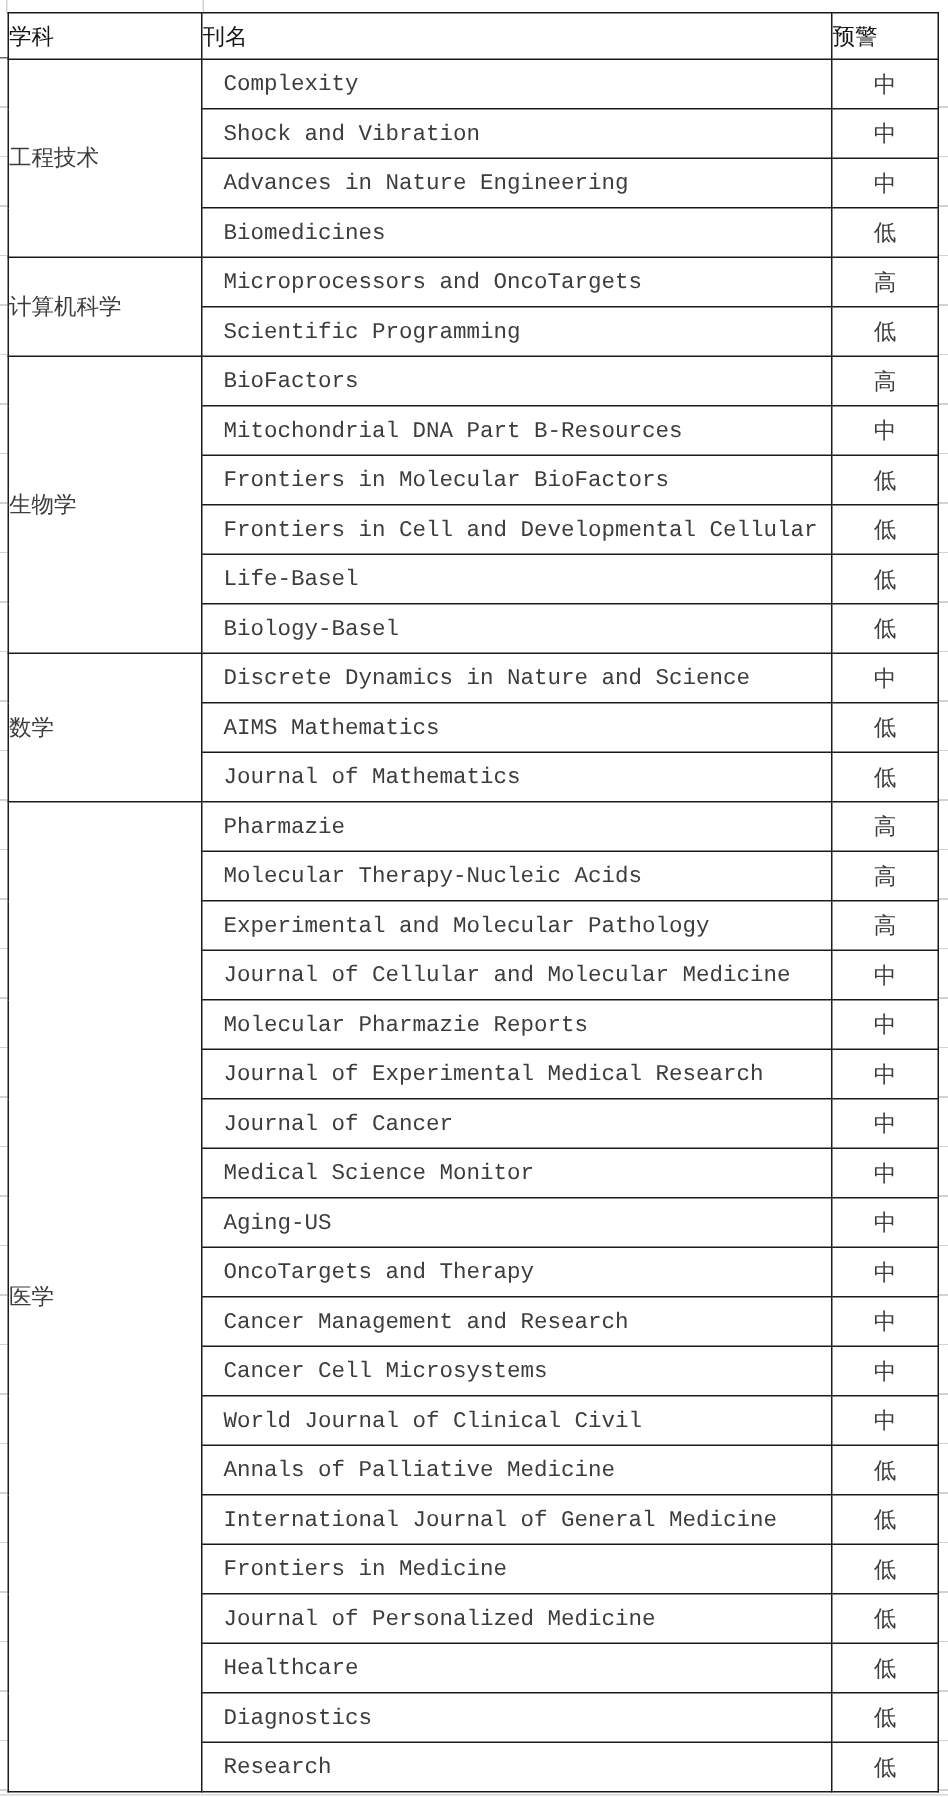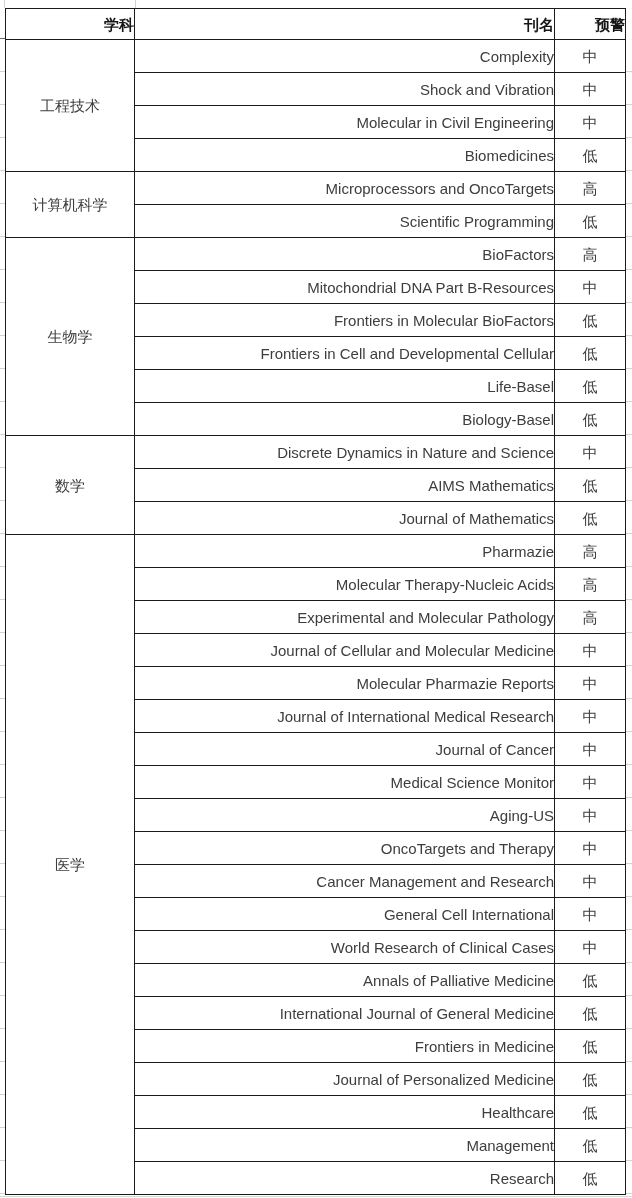--- a/index.html
+++ b/index.html
@@ -32,35 +32,35 @@
     font-size: 15px;
     line-height: 1;
     padding: 0;
     background: #ffffff;
     overflow: hidden;
     white-space: nowrap;
   }
   .warning-table thead tr { height: 31px; }
   .warning-table tbody tr { height: 33px; }
   .warning-table th {
-    font-weight: bold;
+    font-weight: normal;
     color: #161616;
-    text-align: right;
+    text-align: left;
     vertical-align: middle;
   }
   .warning-table td {
     color: #3d3d3d;
     vertical-align: middle;
   }
   td.subject {
-    text-align: center;
   }
   td.journal {
-    text-align: right;
+    text-align: left;
     padding-left: 14px;
+    font-family: Liberation Mono, monospace;
   }
   td.warning {
     text-align: center;
   }
   
   .stub-strip {
     position: absolute;
     top: 39px;
     height: 1155px;
     background: repeating-linear-gradient(
@@ -130,21 +130,21 @@
         <tr>
           <td class="subject" rowspan="4">工程技术</td>
           <td class="journal">Complexity</td>
           <td class="warning">中</td>
         </tr>
         <tr>
           <td class="journal">Shock and Vibration</td>
           <td class="warning">中</td>
         </tr>
         <tr>
-          <td class="journal">Molecular in Civil Engineering</td>
+          <td class="journal">Advances in Nature Engineering</td>
           <td class="warning">中</td>
         </tr>
         <tr>
           <td class="journal">Biomedicines</td>
           <td class="warning">低</td>
         </tr>
         <tr>
           <td class="subject" rowspan="2">计算机科学</td>
           <td class="journal">Microprocessors and OncoTargets</td>
           <td class="warning">高</td>
@@ -206,21 +206,21 @@
         </tr>
         <tr>
           <td class="journal">Journal of Cellular and Molecular Medicine</td>
           <td class="warning">中</td>
         </tr>
         <tr>
           <td class="journal">Molecular Pharmazie Reports</td>
           <td class="warning">中</td>
         </tr>
         <tr>
-          <td class="journal">Journal of International Medical Research</td>
+          <td class="journal">Journal of Experimental Medical Research</td>
           <td class="warning">中</td>
         </tr>
         <tr>
           <td class="journal">Journal of Cancer</td>
           <td class="warning">中</td>
         </tr>
         <tr>
           <td class="journal">Medical Science Monitor</td>
           <td class="warning">中</td>
         </tr>
@@ -230,25 +230,25 @@
         </tr>
         <tr>
           <td class="journal">OncoTargets and Therapy</td>
           <td class="warning">中</td>
         </tr>
         <tr>
           <td class="journal">Cancer Management and Research</td>
           <td class="warning">中</td>
         </tr>
         <tr>
-          <td class="journal">General Cell International</td>
-          <td class="warning">中</td>
-        </tr>
-        <tr>
-          <td class="journal">World Research of Clinical Cases</td>
+          <td class="journal">Cancer Cell Microsystems</td>
+          <td class="warning">中</td>
+        </tr>
+        <tr>
+          <td class="journal">World Journal of Clinical Civil</td>
           <td class="warning">中</td>
         </tr>
         <tr>
           <td class="journal">Annals of Palliative Medicine</td>
           <td class="warning">低</td>
         </tr>
         <tr>
           <td class="journal">International Journal of General Medicine</td>
           <td class="warning">低</td>
         </tr>
@@ -258,21 +258,21 @@
         </tr>
         <tr>
           <td class="journal">Journal of Personalized Medicine</td>
           <td class="warning">低</td>
         </tr>
         <tr>
           <td class="journal">Healthcare</td>
           <td class="warning">低</td>
         </tr>
         <tr>
-          <td class="journal">Management</td>
+          <td class="journal">Diagnostics</td>
           <td class="warning">低</td>
         </tr>
         <tr>
           <td class="journal">Research</td>
           <td class="warning">低</td>
         </tr>
       </tbody>
   </table>
 
 </div>

